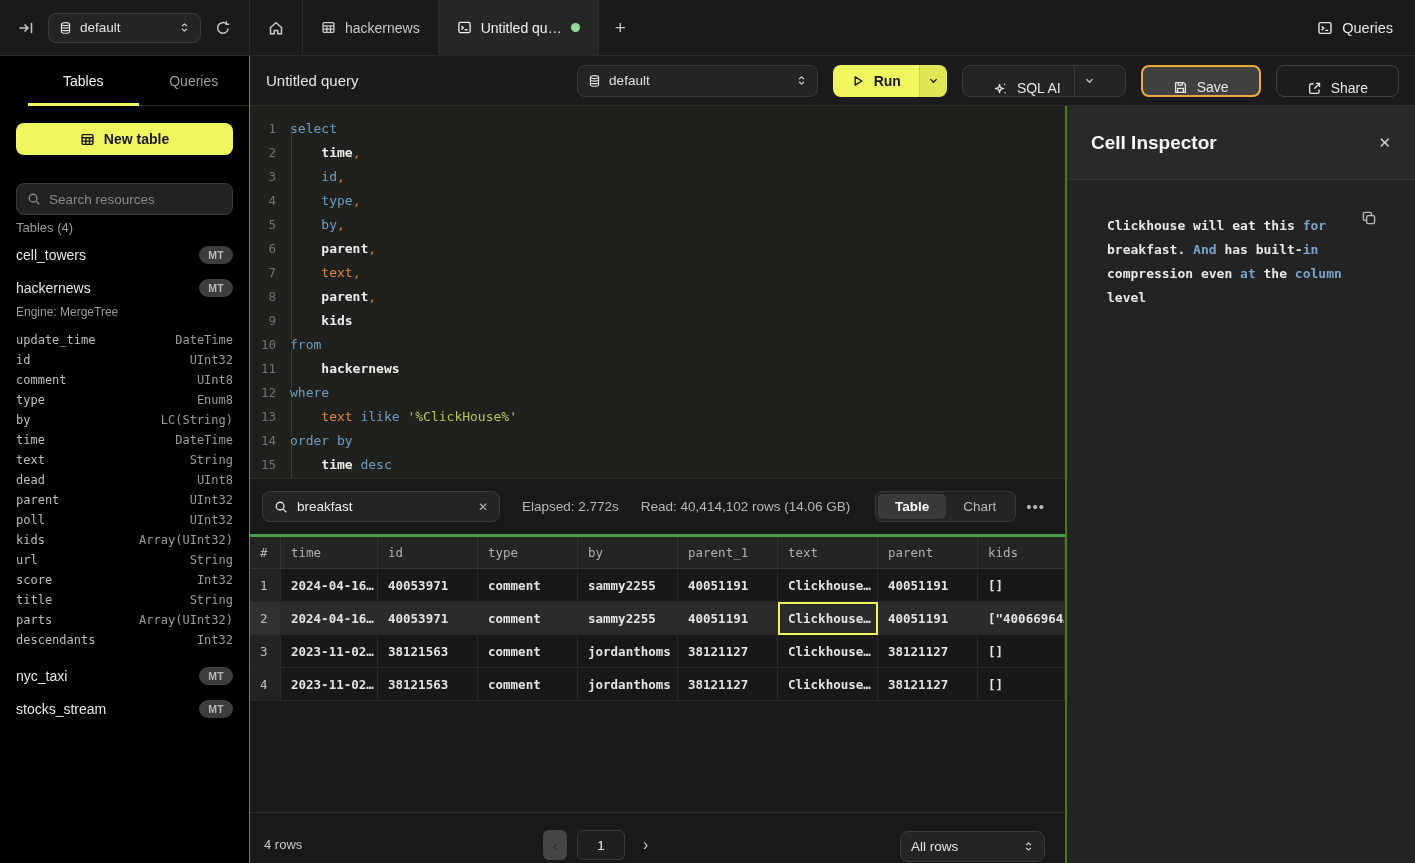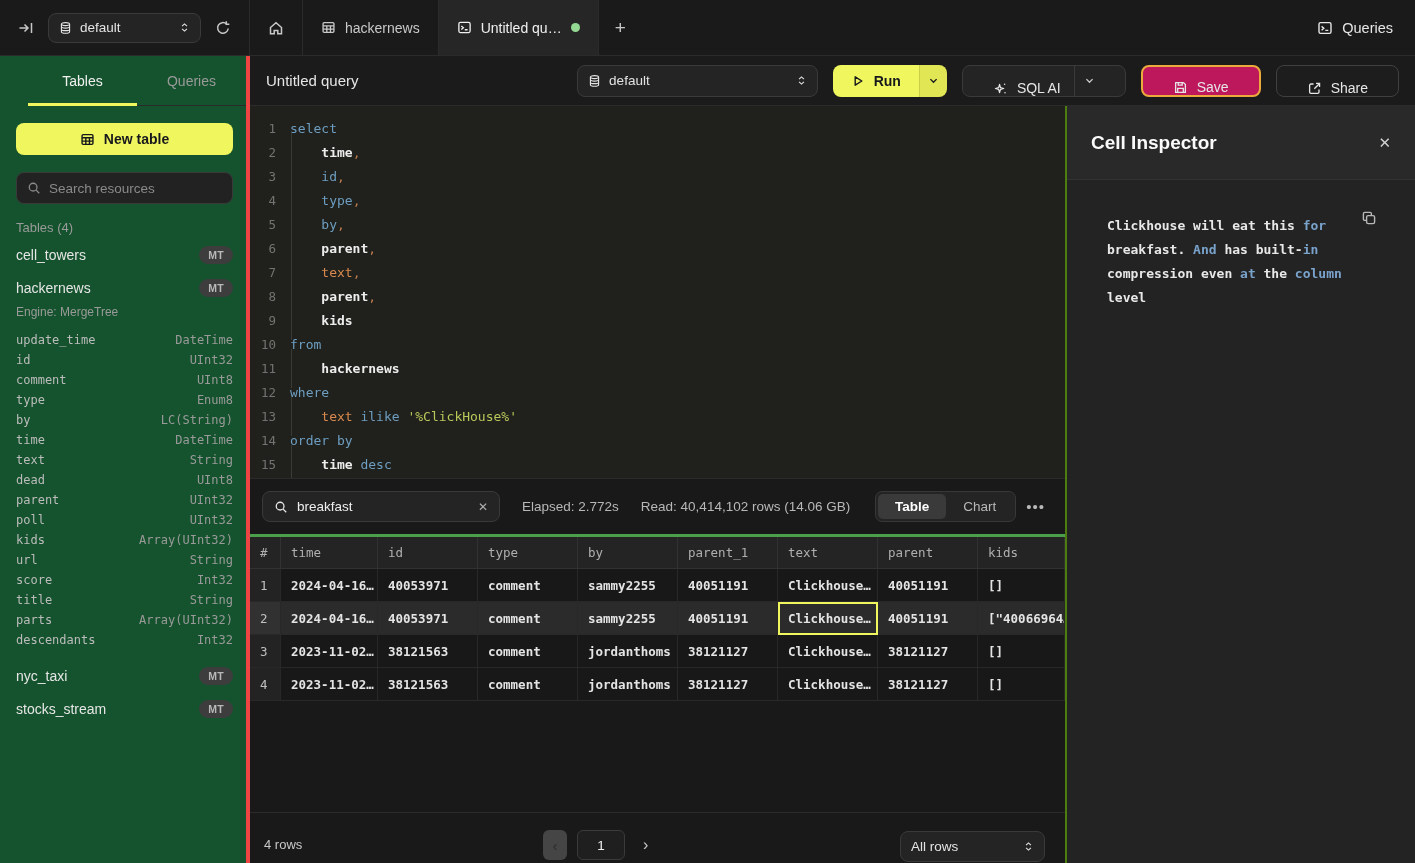--- a/index.html
+++ b/index.html
@@ -15,27 +15,27 @@
   .select-box .grow { flex:1; }
   .tabs { display:flex; align-items:stretch; }
   .tab { display:flex; align-items:center; gap:9px; padding:0 18px; border-right:1px solid #2b2b2b; color:#c9c9c9; font-size:14px; cursor:pointer; }
   .tab.active { background:#262626; color:#f0f0f0; }
   .dot { width:9px; height:9px; border-radius:50%; background:#94d894; }
   .plus-tab { display:flex; align-items:center; padding:0 16px; color:#c8c8c8; font-size:19px; cursor:pointer; }
   .topbar .spacer { flex:1; }
   .queries-link { display:flex; align-items:center; gap:9px; padding:0 22px; color:#e6e6e6; font-size:14.5px; cursor:pointer; }
 
   
-  .sidebar { position:absolute; left:0; top:56px; width:250px; height:807px; background:#14532d; border-right:4px solid #ef4444;padding-left:28px; }
+  .sidebar { position:absolute; left:0; top:56px; width:250px; height:807px; background:#000000; border-right:1px solid #ef4444;padding-left:28px; }
   .side-tabs { height:50px; display:flex; border-bottom:1px solid #2b2b2b; }
   .side-tab { flex:1; display:flex; align-items:center; justify-content:center; font-size:14px; color:#9a9a9a; cursor:pointer; position:relative; }
   .side-tab.active { color:#f0f0f0; }
   .side-tab.active::after { content:""; position:absolute; left:0; right:0; bottom:-1px; height:3px; background:#f0f65e; }
   .new-table-btn { position:absolute; left:16px; top:67px; width:217px; height:32px; background:#f0f65e; color:#17181c; border:none; border-radius:8px; font-size:14px; font-weight:600; display:flex; align-items:center; justify-content:center; gap:9px; cursor:pointer; font-family:"Liberation Sans", sans-serif; }
-  .search-res { position:absolute; left:16px; top:116px; width:217px; height:32px; border:1px solid #3a3a3a; border-radius:8px; display:flex; align-items:center; gap:8px; padding:0 10px; color:#8a8a8a; background:#222222; }
+  .search-res { position:absolute; left:16px; top:127px; width:217px; height:32px; border:1px solid #3a3a3a; border-radius:8px; display:flex; align-items:center; gap:8px; padding:0 10px; color:#8a8a8a; background:#222222; }
   .search-res input { background:none; border:none; outline:none; color:#dcdcdc; font-size:13.5px; width:100%; font-family:"Liberation Sans", sans-serif; }
   .search-res input::placeholder { color:#8a8a8a; }
   .side-section { position:absolute; left:16px; top:164px; font-size:13px; color:#9a9a9a; }
   .tbl-row { position:absolute; left:16px; width:217px; height:24px; display:flex; align-items:center; justify-content:space-between; cursor:pointer; }
   .tbl-row .name { font-size:14px; color:#e6e6e6; font-weight:500; }
   .badge { background:#3d3d3d; color:#b9b9b9; border-radius:10px; font-size:10.5px; font-weight:700; padding:3px 9px; letter-spacing:.3px; }
   .engine { position:absolute; left:16px; top:249px; font-size:12px; color:#9a9a9a; }
   .cols { position:absolute; left:16px; top:274px; width:217px; }
   .col-row { height:20px; display:flex; justify-content:space-between; align-items:center; font-size:12px; cursor:pointer; }
   .col-row .cn { color:#bcbcbc; }
@@ -44,21 +44,21 @@
   
   .main-header { position:absolute; left:250px; top:56px; width:1165px; height:50px; background:#1b1b1b; border-bottom:1px solid #2b2b2b; display:flex; align-items:center; }
   .main-header .title { margin-left:16px; font-size:15px; color:#e6e6e6; }
   .main-header .spacer { flex:1; }
   .hdr-select { width:165px; height:32px; margin-right:15px; }
   .run-btn { display:flex; height:32px; margin-right:15px; border-radius:8px; overflow:hidden; cursor:pointer; }
   .run-main { background:#f0f65e; color:#17181c; display:flex; align-items:center; gap:9px; padding:0 18px; font-size:14px; font-weight:600; border:none; cursor:pointer; font-family:"Liberation Sans", sans-serif; }
   .run-caret { background:#e0e654; border:none; border-left:1px solid #c9cf49; width:28px; display:flex; align-items:center; justify-content:center; color:#17181c; cursor:pointer; }
   .ghost-btn { height:32px; display:flex; align-items:flex-end; gap:9px; background:#242424; border:1px solid #3a3a3a; border-radius:8px; color:#e6e6e6; font-size:14px; padding:0 30px; margin-right:15px; cursor:pointer; font-family:"Liberation Sans", sans-serif; }
   .sqlai-caret { border-left:1px solid #3a3a3a; margin-left:4px; padding-left:9px; height:100%; display:flex; align-items:center; color:#c8c8c8; }
-  .save-btn { border:2px solid #edaa3c; background:#be185d; }
+  .save-btn { border:2px solid #edaa3c; background:#404040; }
   .share-btn { background:#1d1d1d; border:1px solid #404040; margin-right:16px; }
 
   
   .editor { position:absolute; left:250px; top:106px; width:815px; height:372px; background:#20211c; padding-top:10px; }
   .code-line { height:24px; display:flex; align-items:center; font-size:13px; }
   .code-line .gutter { width:26px; text-align:right; color:#737373; font-size:12.5px; flex:none; }
   .code-line .code { margin-left:14px; white-space:pre; position:relative; }
   .code-line.indent .code::before { content:""; position:absolute; left:1px; top:-12px; bottom:-12px; width:1px; background:#3a3b35; }
   .tk-kw { color:#6d9ec2; }
   .tk-col { color:#ededed; font-weight:700; }

